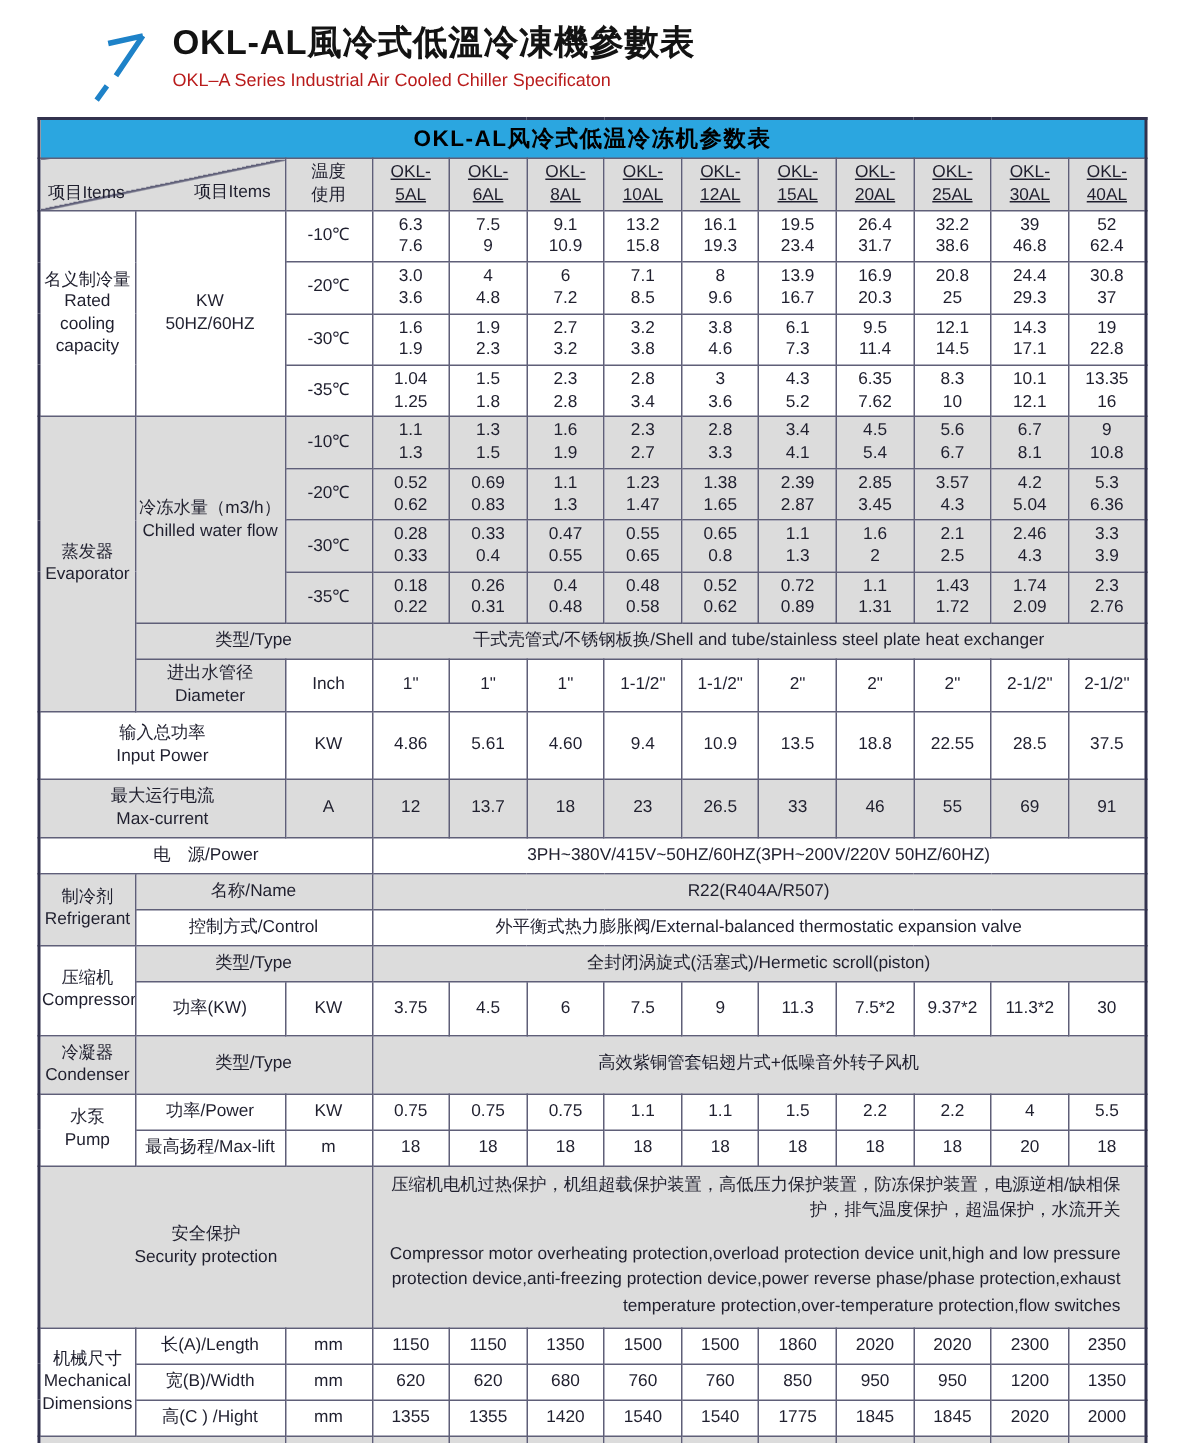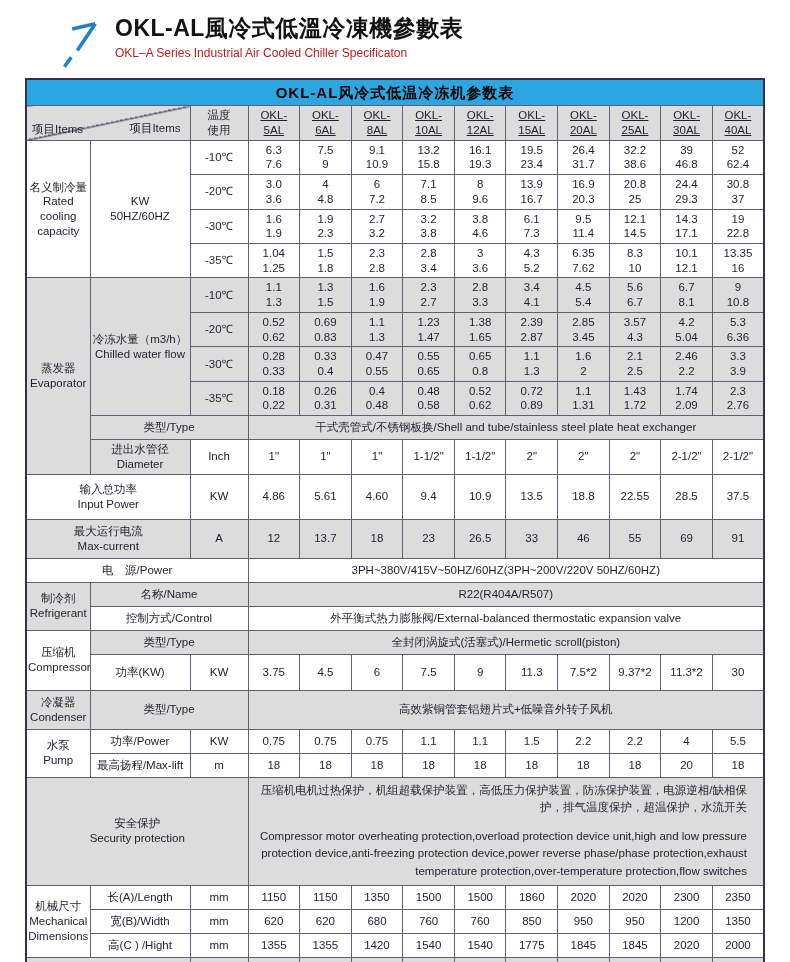--- a/index.html
+++ b/index.html
@@ -269,21 +269,21 @@
 0.65</td>
           <td class="pre g">0.65
 0.8</td>
           <td class="pre g">1.1
 1.3</td>
           <td class="pre g">1.6
 2</td>
           <td class="pre g">2.1
 2.5</td>
           <td class="pre g">2.46
-2.2</td>
+4.3</td>
           <td class="pre g">3.3
 3.9</td>
         </tr>
       <tr>
         <td class="g">-35℃</td>
       <td class="pre g">0.18
 0.22</td>
           <td class="pre g">0.26
 0.31</td>
           <td class="pre g">0.4

